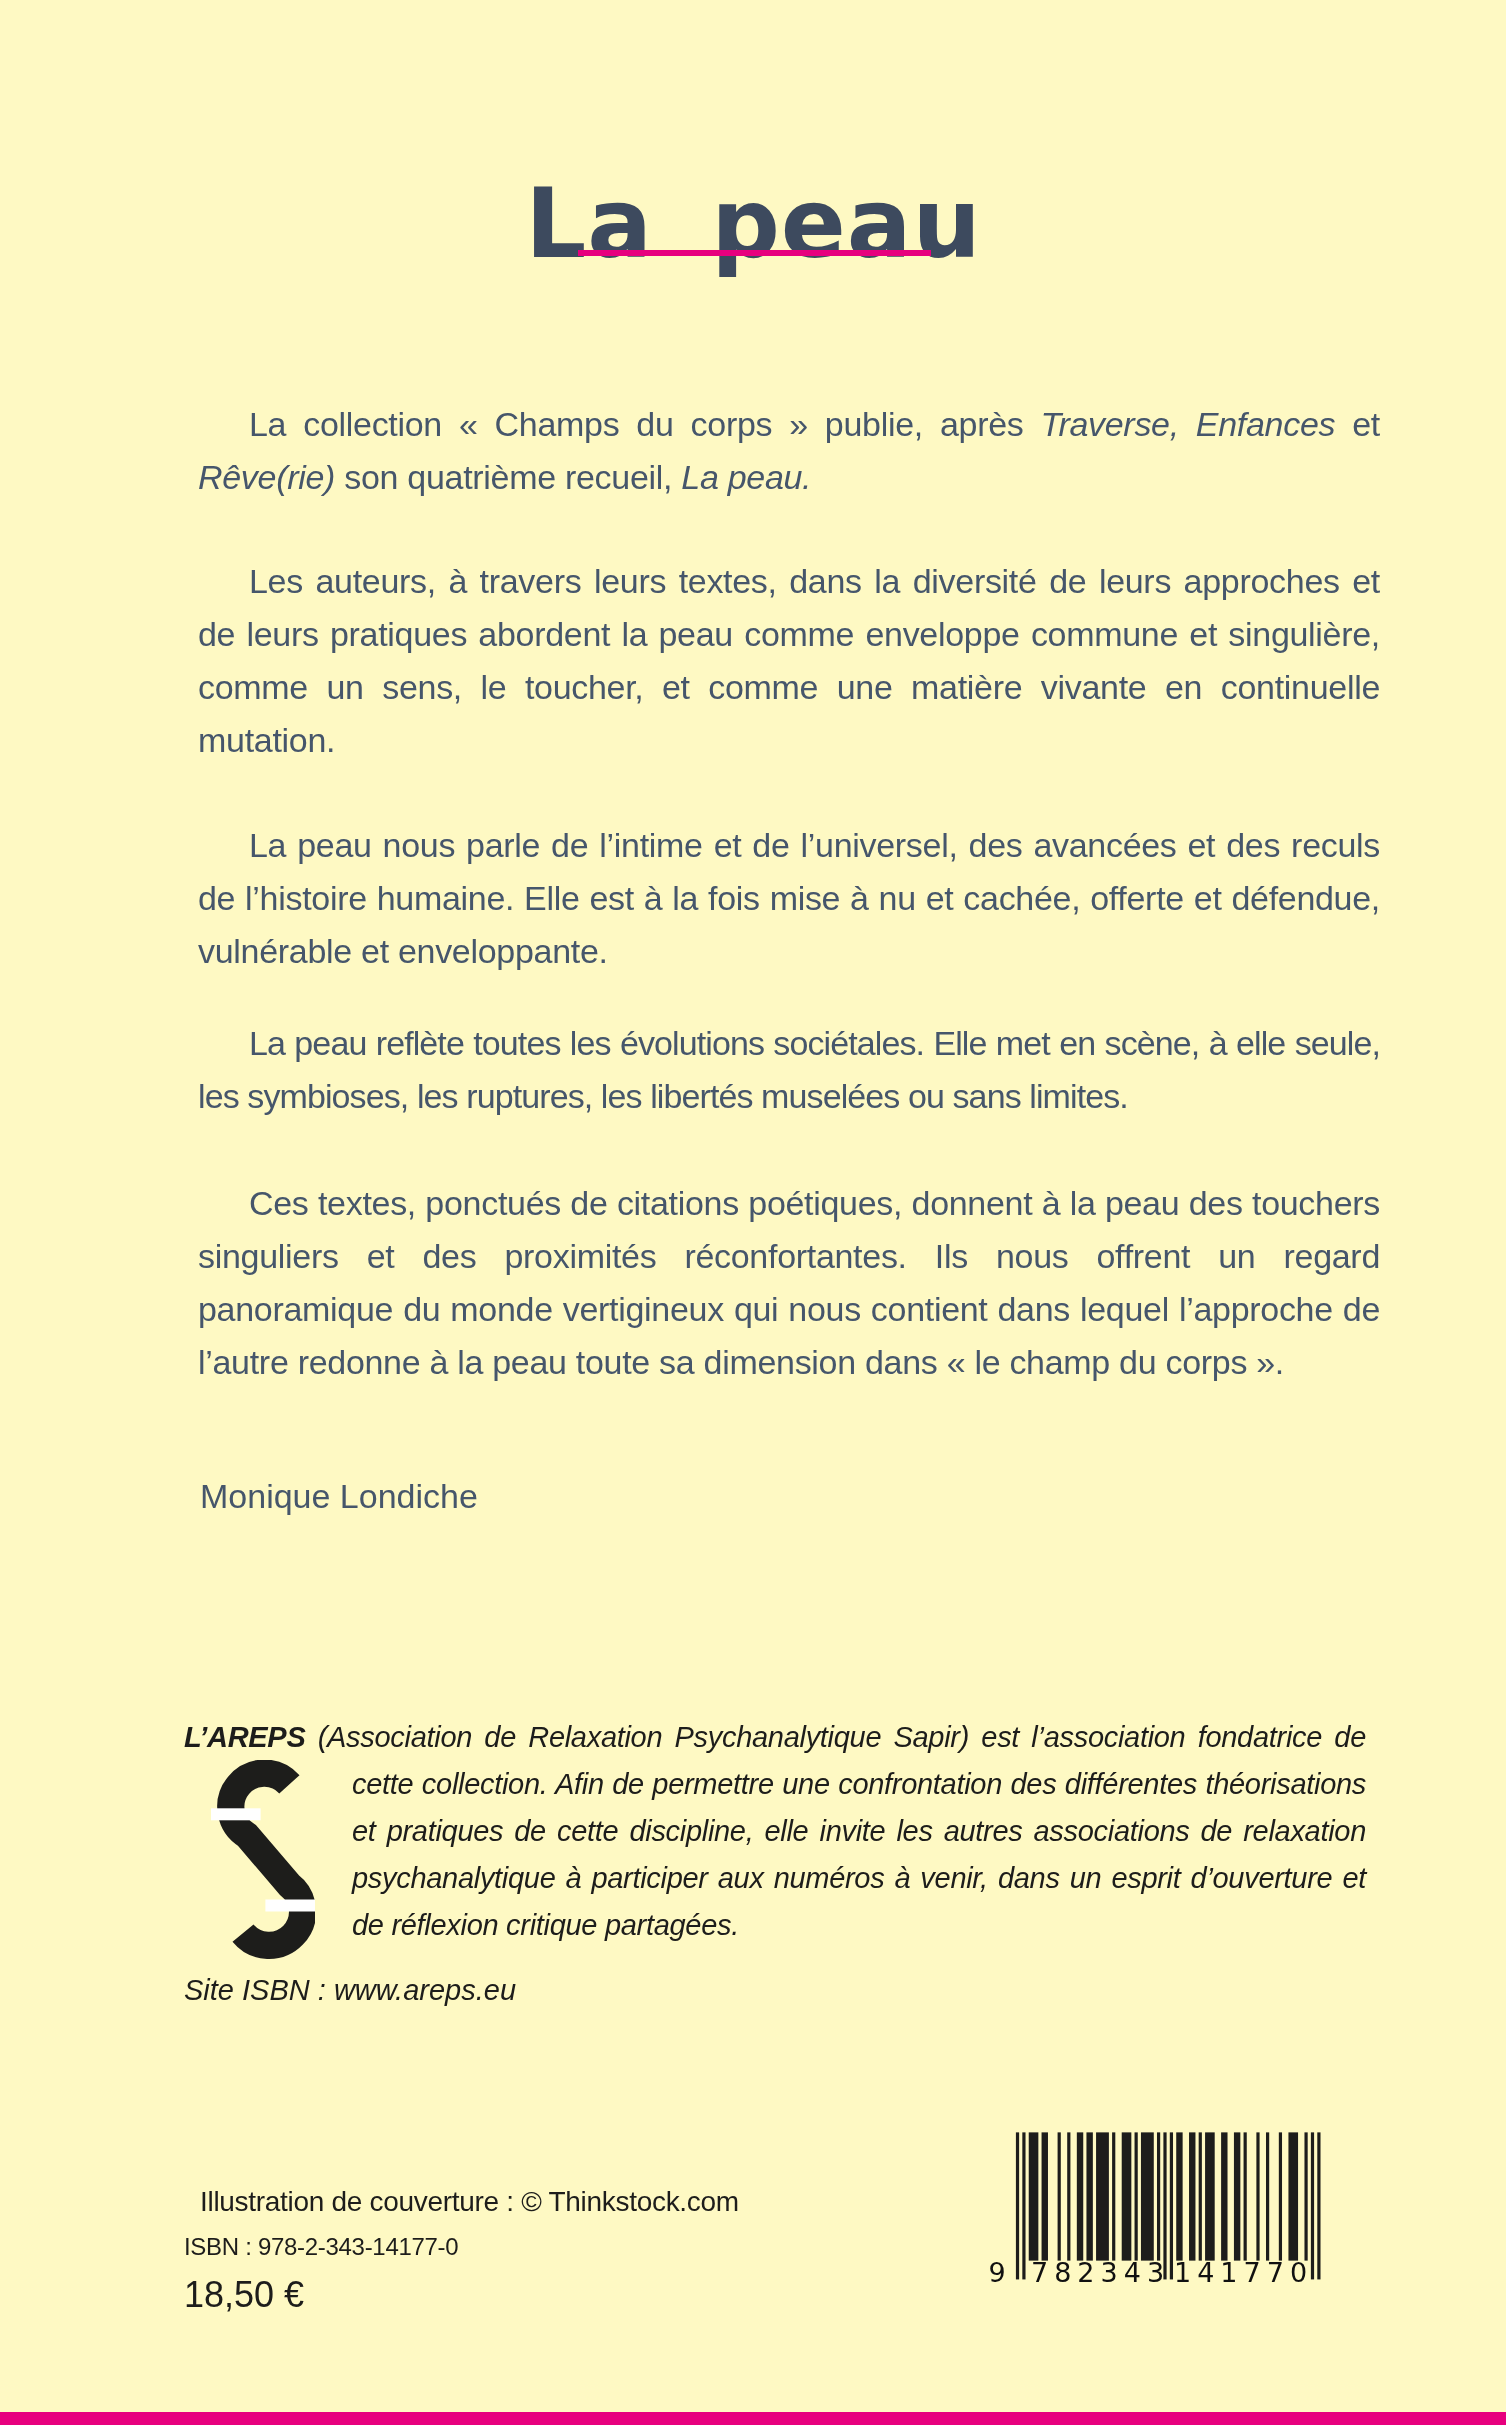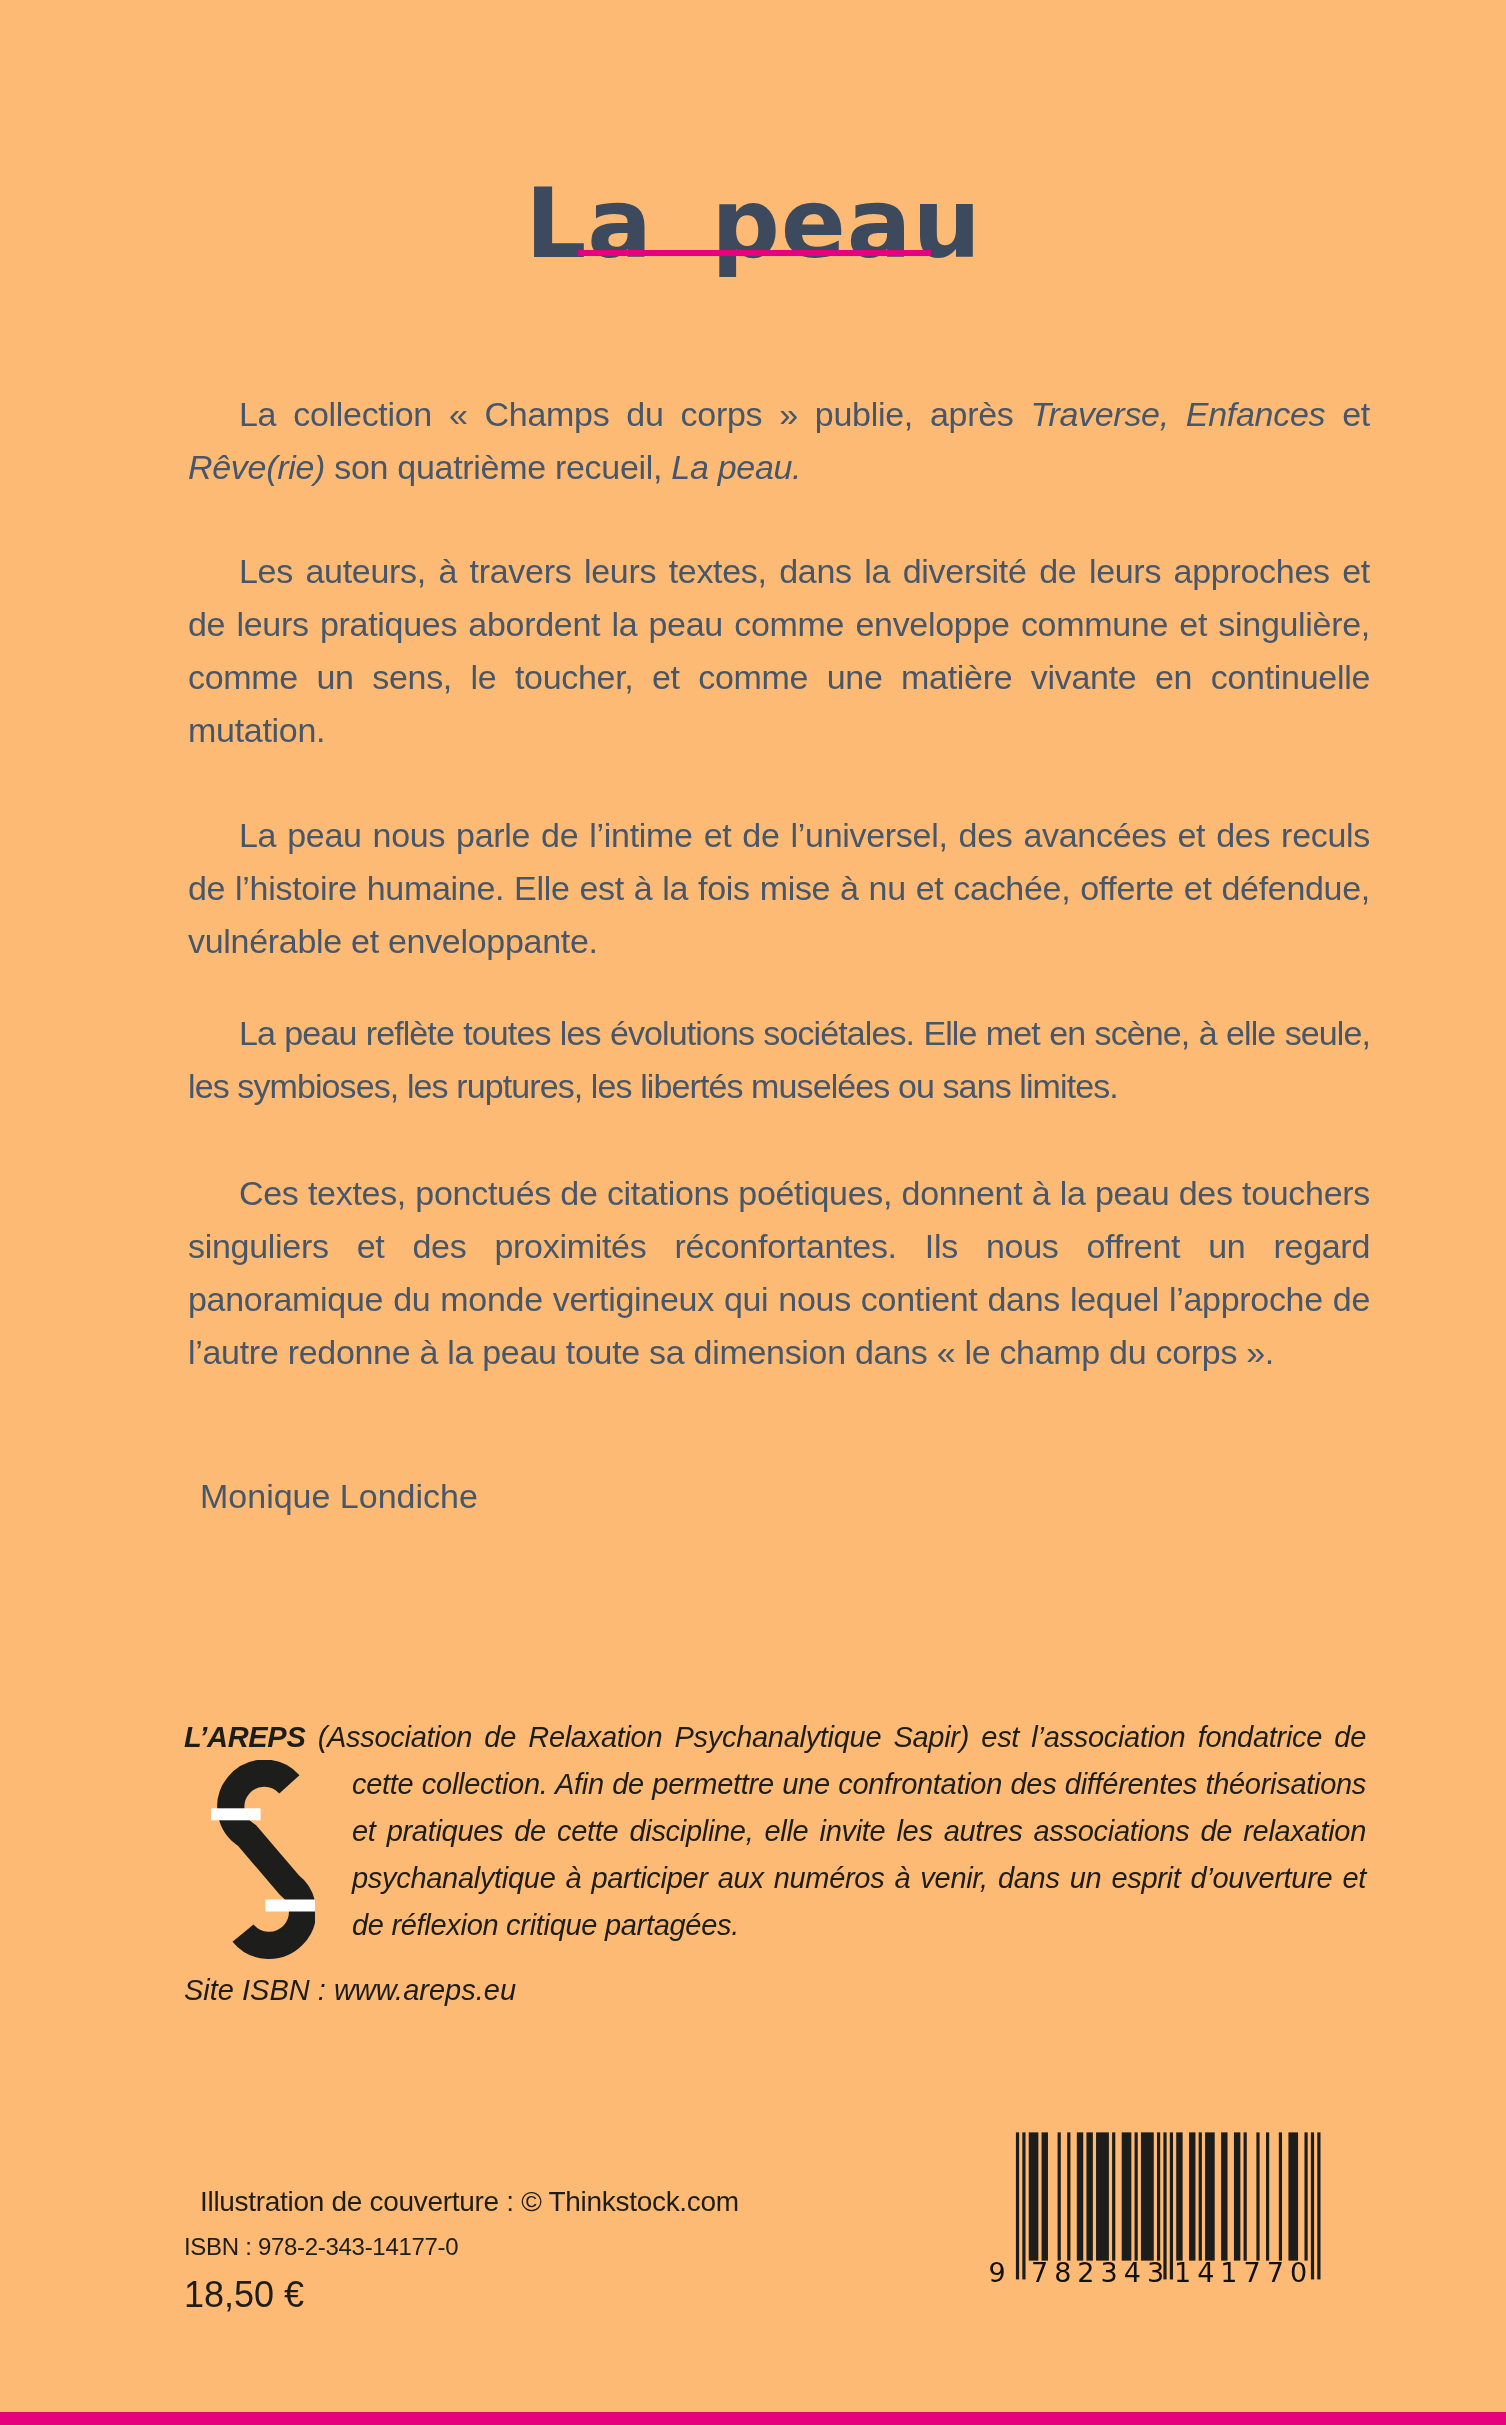--- a/index.html
+++ b/index.html
@@ -1,30 +1,30 @@
 <!DOCTYPE html>
 <html style="--accent: #e7007e; --title: #3d4a5e; --body: #46566b;font-size:13.7px"><head>
 <meta charset="utf-8">
 <style>
   html,body{margin:0;padding:0;background:#ffffff;}
   .page{
-    position:relative;width:1507px;height:2426px;background:#fdba74;overflow:hidden;
+    position:relative;width:1507px;height:2426px;background:#fef9c3;overflow:hidden;
     font-family:"Liberation Sans",sans-serif;
   }
   .title{
     position:absolute;top:108px;left:0;right:0;text-align:center;
     font-family:"DejaVu Sans",sans-serif;font-weight:bold;font-size:96px;line-height:1.1;
     letter-spacing:0.9px;word-spacing:24px;color:var(--title,#3d4a5e);
   }
   .title-underline{
     position:absolute;top:250px;left:50%;width:353px;margin-left:-176px;height:6px;
     background:var(--accent,#e7007e);
   }
   .syn{
-    position:absolute;left:184px;width:1182px;margin:4px;
+    position:absolute;left:184px;width:1182px;margin:14px;
     text-align:justify;text-indent:51px;
     font-size:34px;line-height:53px;letter-spacing:-0.3px;
     color:var(--body,#46566b);
   }
   .tight{letter-spacing:-0.9px;}
   .author{
     position:absolute;left:184px;width:1182px;top:1461px;margin:16px;
     font-size:34px;color:var(--body,#46566b);
   }
   .areps{

